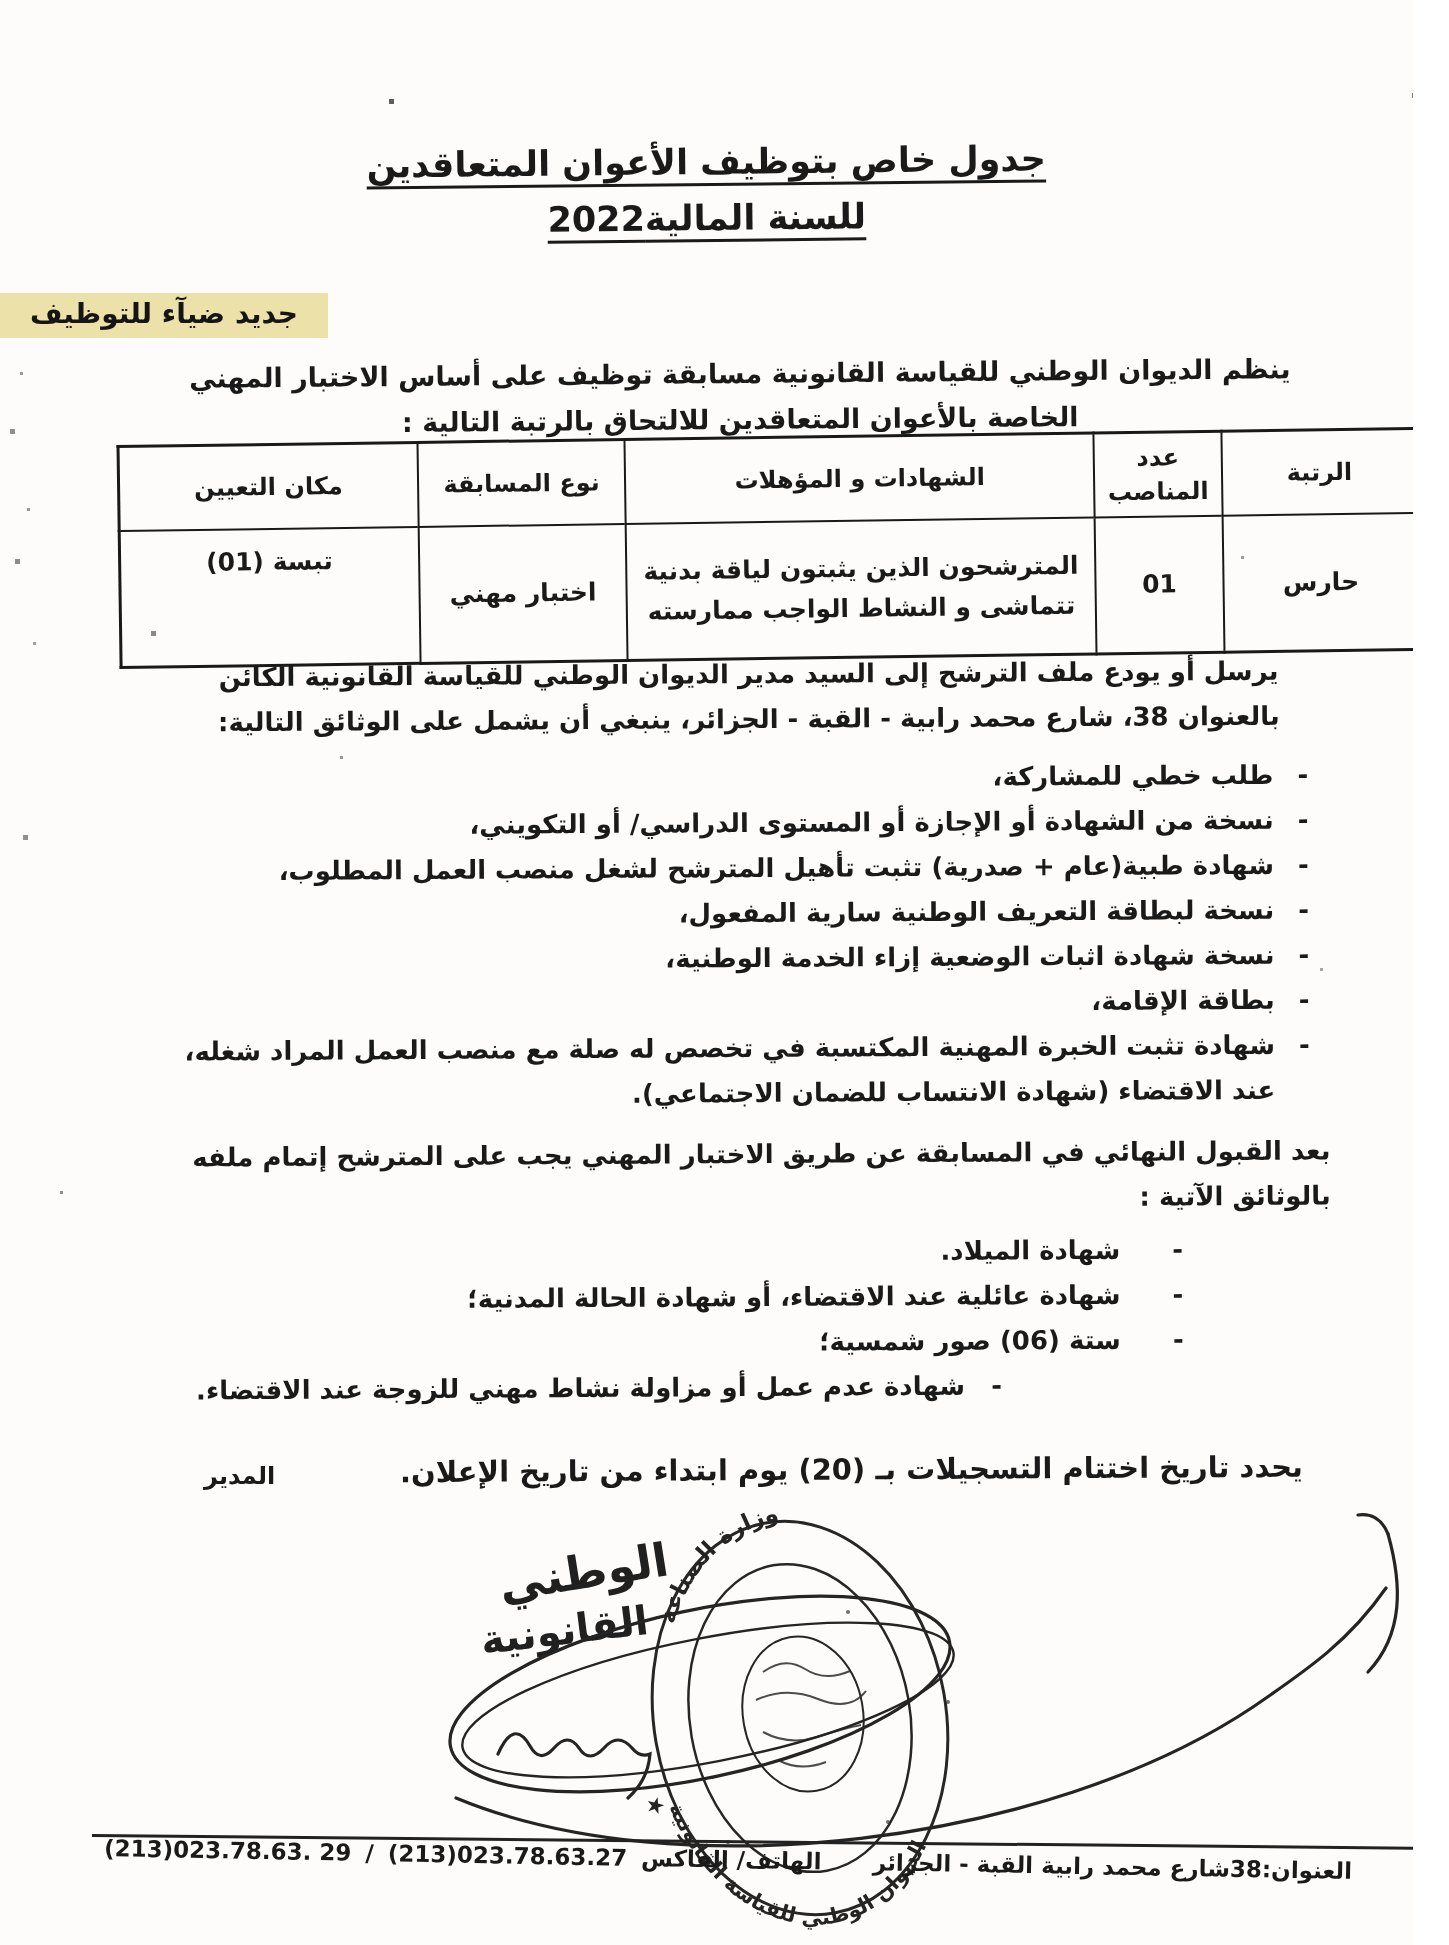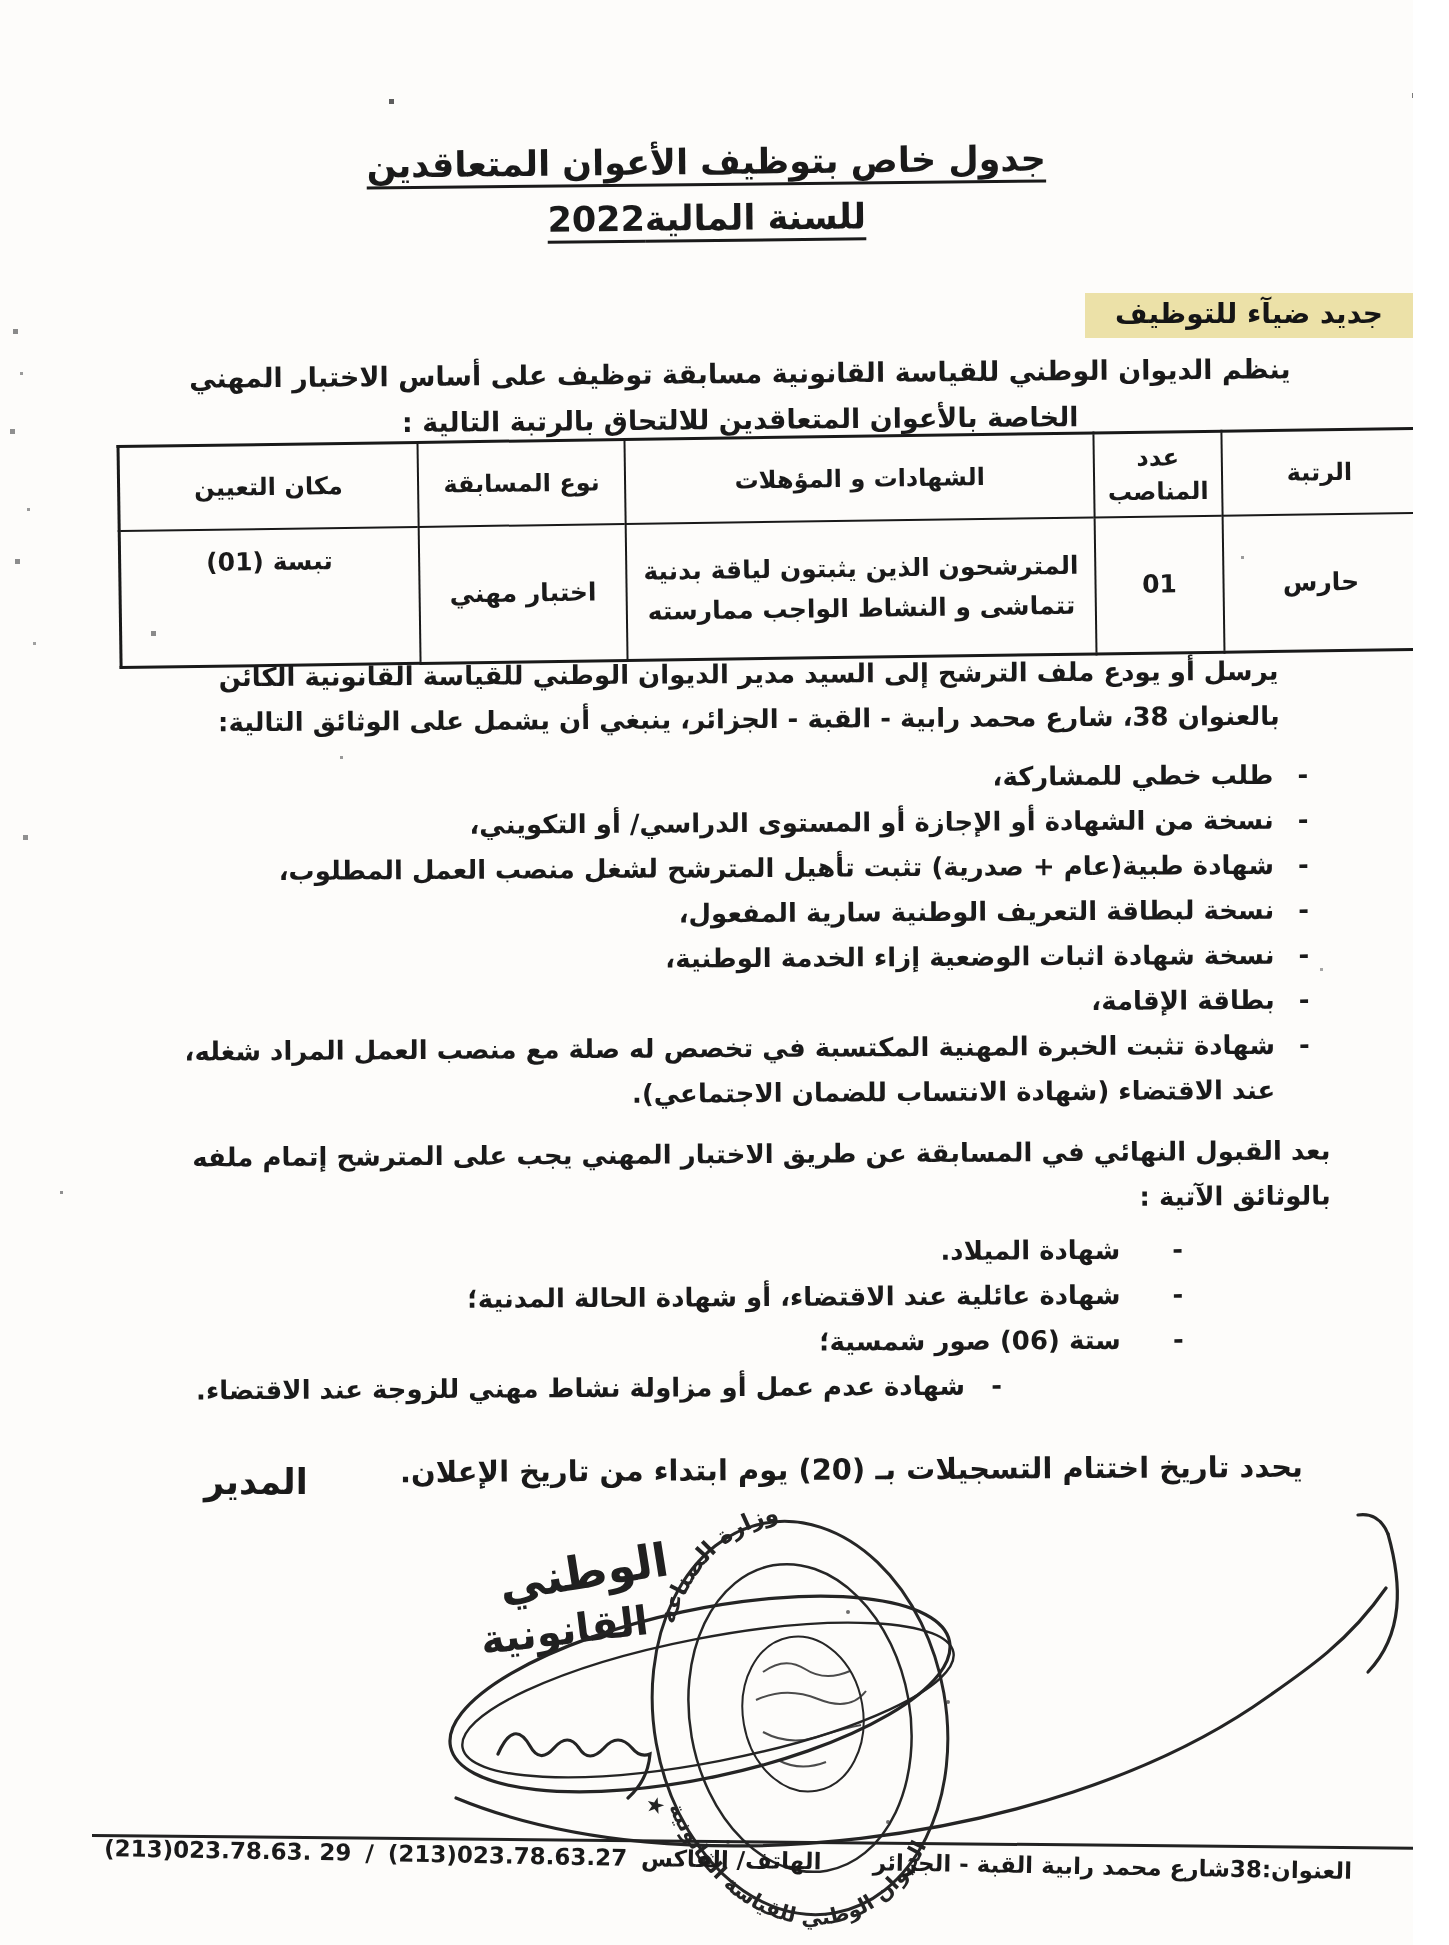--- a/index.html
+++ b/index.html
@@ -13,21 +13,21 @@
     box-shadow: 390px 100px 0 1px #5d5d5d, 1413px 94px 0 1px #7a7a7a,
       14px 330px 0 1px #8a8a8a, 20px 372px 0 0 #9a9a9a, 11px 430px 0 1px #8f8f8f,
       27px 508px 0 0 #9a9a9a, 16px 560px 0 1px #8c8c8c, 33px 642px 0 0 #a0a0a0,
       152px 632px 0 1px #8a8a8a, 60px 1191px 0 0 #8f8f8f, 1241px 556px 0 0 #9b9b9b,
       340px 756px 0 0 #999, 24px 836px 0 1px #909090, 1320px 968px 0 0 #a5a5a5;}
   
   .title-wrap{position:absolute; top:134px; left:0; right:0; text-align:center; transform:rotate(-0.6deg);}
   .title-line{direction:rtl; font-size:35px; font-weight:700; line-height:56px;
     text-decoration:underline; text-decoration-thickness:3px; text-underline-offset:9px;}
   
-  .highlight-wrap{position:absolute; top:293px; left:0; right:0; text-align:right;}
+  .highlight-wrap{position:absolute; top:293px; left:0; right:0; text-align:left;}
   .highlight{display:inline-block; direction:rtl; background:#ece1a8; color:#151515;
     padding:4px 30px 8px; font-size:28px; font-weight:700;}
   
   .intro{position:absolute; top:351px; left:150px; width:1180px; direction:rtl;
     font-size:27px; font-weight:700; line-height:46px; text-align:center; transform:rotate(-0.5deg);}
   
   .jobs-table{position:absolute; top:436px; left:118px; width:1302px; border-collapse:collapse;
     transform:rotate(-0.8deg); font-weight:700; direction:rtl;}
   .jobs-table th,.jobs-table td{border:2.5px solid #191919; text-align:center; vertical-align:middle; padding:4px 8px;}
   .jobs-table{border:3px solid #191919;}
@@ -40,21 +40,21 @@
   .para{text-align:center;}
   .para2{text-align:right; margin-top:16px;}
   .dlist{margin-top:14px;}
   .ditem{display:flex; gap:24px; padding-right:20px; align-items:flex-start;}
   .dash{flex:none;}
   .list2{padding-right:148px; margin-top:8px;}
   .list2 .ditem{gap:52px; padding-right:0;}
   .list2 .ditem.shifted{margin-right:182px; gap:26px;}
   .deadline{margin-top:38px; font-size:29px; text-align:center; transform:translateX(98px);}
   
-  .director{position:absolute; left:204px; top:1462px; direction:rtl; font-size:35px; font-weight:700;}
+  .director{position:absolute; left:204px; top:1462px; direction:rtl; font-size:24px; font-weight:700;}
   .stamp-svg{position:absolute; left:348px; top:1492px;}
   
   .footer-line{position:absolute; left:92px; top:1834px; width:1364px; height:0;
     border-top:3px solid #222; transform:rotate(0.55deg); transform-origin:left center;}
   .footer{position:absolute; left:104px; top:1858px; width:1248px; direction:rtl;
     display:flex; justify-content:space-between; align-items:baseline;
     font-size:23px; font-weight:700; transform:rotate(1.05deg); transform-origin:right center;}
   .f-tel{display:flex; gap:14px; align-items:baseline;}
   .num{direction:ltr; unicode-bidi:isolate;}
 </style>

